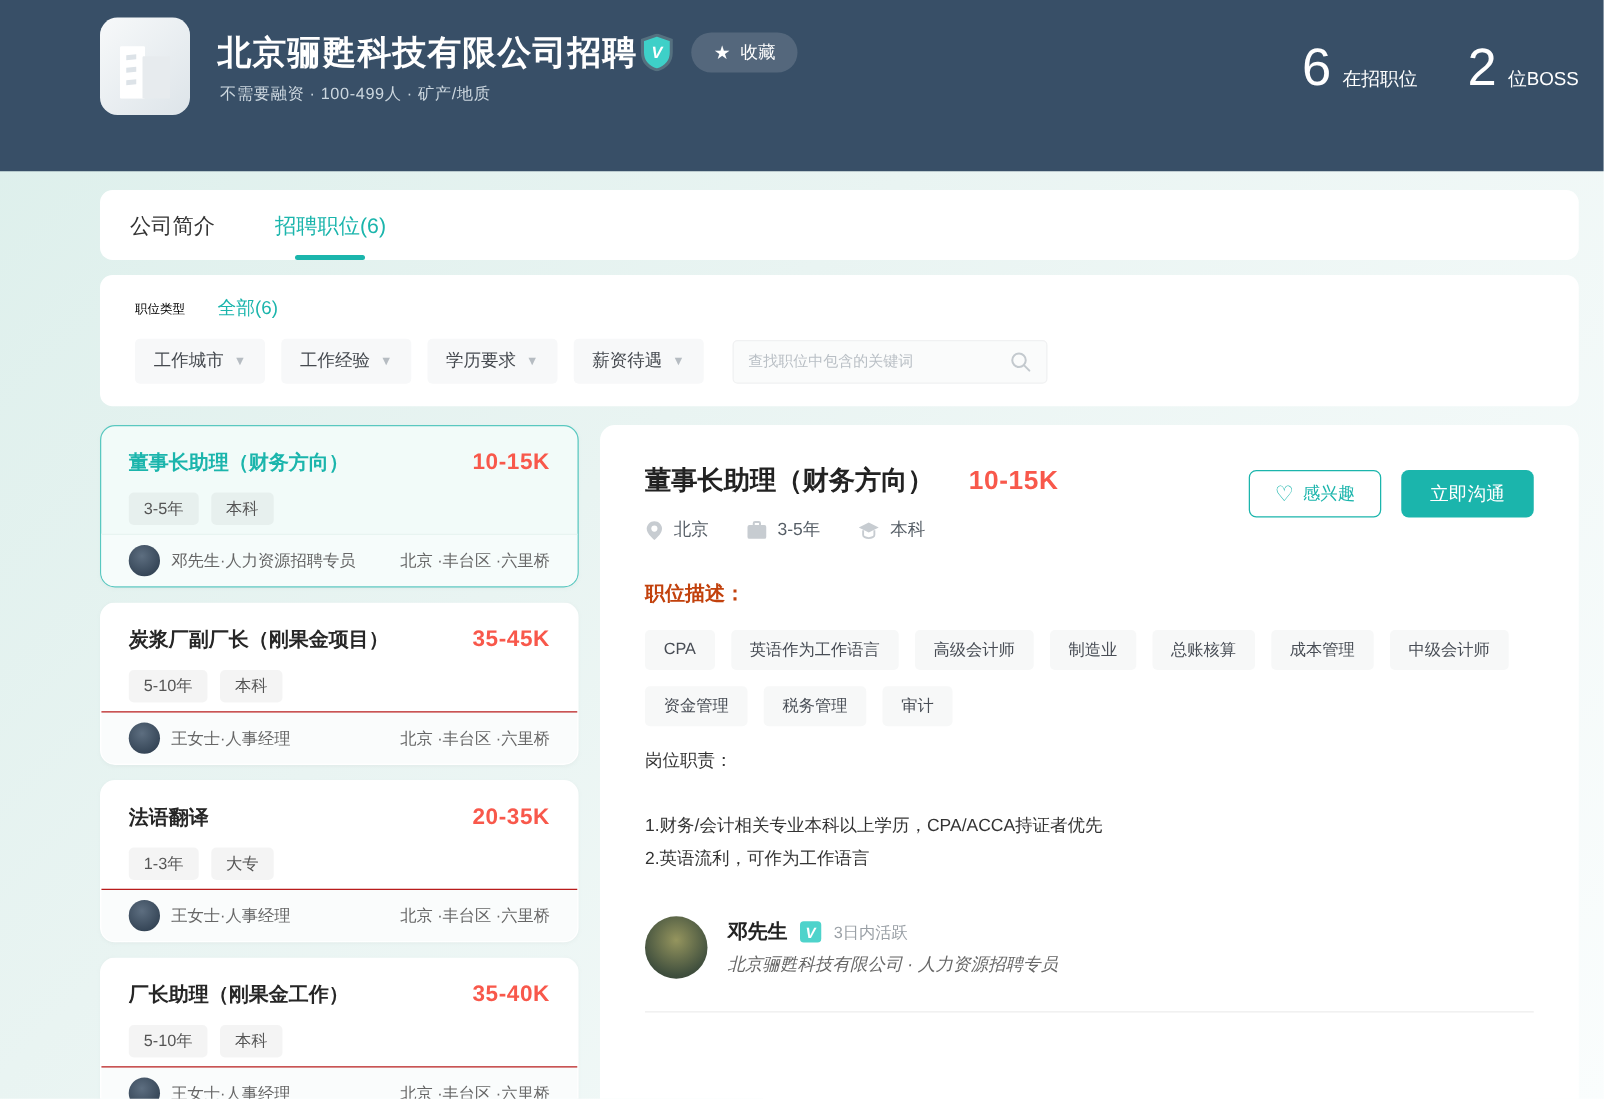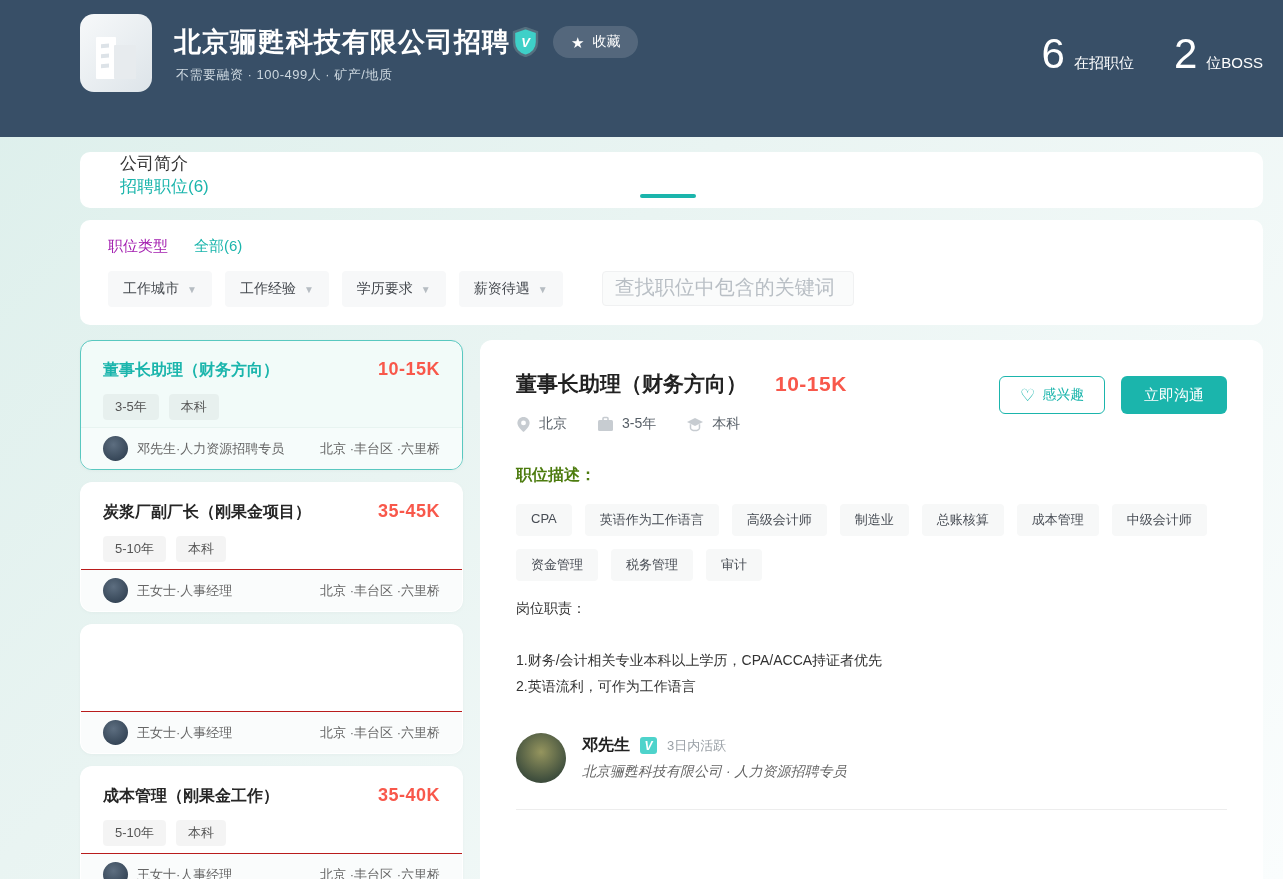--- a/index.html
+++ b/index.html
@@ -19,38 +19,38 @@
     border:none; color:#fff; font-size:14px; padding:7px 18px; border-radius:17px; cursor:pointer; }
   .collect-btn .star { font-size:15px; line-height:1; }
   .company-meta { position:absolute; left:176px; top:66px; font-size:13px; color:#ccd7df; letter-spacing:.5px; }
   .header-stats { position:absolute; right:20px; top:33px; display:flex; gap:40px; align-items:baseline; }
   .stat { display:flex; align-items:baseline; gap:9px; color:#fff; }
   .stat .num { font-size:42px; font-weight:500; line-height:1; }
   .stat .lbl { font-size:15px; }
   
   .white-card { position:absolute; background:#fff; border-radius:10px; }
   
-  .tabs-card { left:80px; top:152px; width:1183px; height:56px; display:flex; align-items:stretch; padding-left:40px;flex-direction:column; }
+  .tabs-card { left:80px; top:152px; width:1183px; height:56px; display:flex; align-items:stretch; padding-left:24px; }
   .tab { position:relative; display:flex; align-items:center; font-size:17px; color:#333; margin-right:48px; cursor:pointer; }
   .tab.active { color:#1bb5ac; }
   .tab.active .tab-underline { position:absolute; bottom:0; left:50%; transform:translateX(-50%);
     width:56px; height:4px; border-radius:2px; background:#1bb5ac; }
   
   .filter-card { left:80px; top:220px; width:1183px; height:105px; padding:17px 28px; }
   .filter-row1 { display:flex; align-items:center; gap:26px; }
-  .filter-type-label { font-size:15px; color:#a21caf; }
+  .filter-type-label { font-size:10px; color:#000000; }
   .filter-type-value { font-size:15px; color:#1bb5ac; cursor:pointer; }
-  .filter-row2 { display:flex; align-items:flex-start; gap:29px; margin-top:15px; }
+  .filter-row2 { display:flex; align-items:center; gap:13px; margin-top:15px; }
   .drop-btn { background:#f7f8f9; border:none; border-radius:4px; padding:9px 15px; font-size:14px;
     color:#45494f; display:flex; align-items:center; gap:8px; cursor:pointer; }
   .drop-btn .caret { font-size:10px; color:#b6bcc2; }
   .search-box { margin-left:10px; width:252px; background:#fafbfb; border:1px solid #f0f1f2; border-radius:4px;
     display:flex; align-items:center; padding:0 12px; height:35px; }
-  .search-box input { flex:1; border:none; outline:none; background:transparent; font-size:20px; color:#1d4ed8;
-    font-family:Liberation Mono, monospace; }
+  .search-box input { flex:1; border:none; outline:none; background:transparent; font-size:12px; color:#1d4ed8;
+    font-family:Liberation Serif, serif; }
   .search-box input::placeholder { color:#b9bfc5; }
   
   .job-list { position:absolute; left:80px; top:340px; width:383px; }
   .job-card { position:relative; height:130px; background:#fff; border-radius:12px; border:1px solid transparent;
     margin-bottom:12px; overflow:hidden; cursor:pointer; box-shadow:0 1px 3px rgba(150,170,170,.08); }
   .job-card.active { border-color:#59c8c0; background:#f2fbf9; }
   .job-card .jc-body { padding:18px 22px 0; }
   .jc-title-row { display:flex; justify-content:space-between; align-items:baseline; }
   .jc-title { font-size:16px; font-weight:700; color:#262626; max-width:250px; white-space:nowrap; overflow:hidden; }
   .job-card.active .jc-title { color:#1bb5ac; }
@@ -73,21 +73,21 @@
   .dt-salary { font-size:21px; font-weight:700; color:#f8584b; letter-spacing:.5px; }
   .dt-meta { display:flex; gap:30px; margin-top:17px; }
   .dt-meta-item { display:flex; align-items:center; gap:8px; font-size:14px; color:#565e66; }
   .dt-meta-item svg { display:block; }
   .dt-actions { position:absolute; right:0; top:6px; display:flex; gap:16px; }
   .btn-interest { width:106px; height:38px; border:1px solid #1bb5ac; background:#fff; color:#1bb5ac;
     border-radius:6px; font-size:14px; display:flex; align-items:center; justify-content:center; gap:7px; cursor:pointer; }
   .btn-interest .heart { font-size:17px; line-height:1; }
   .btn-chat { width:106px; height:38px; border:none; background:#1bb5ac; color:#fff; border-radius:6px;
     font-size:15px; cursor:pointer; }
-  .dt-section-heading { font-size:16px; font-weight:700; color:#4d7c0f; margin-top:32px; }
+  .dt-section-heading { font-size:16px; font-weight:700; color:#c2410c; margin-top:32px; }
   .dt-keywords { display:flex; flex-wrap:wrap; gap:13px; margin-top:18px; max-width:730px; }
   .dt-keyword { background:#f7f8f8; color:#484d55; font-size:13px; padding:7px 15px; border-radius:4px; }
   .dt-desc { margin-top:14px; font-size:14px; color:#333; line-height:26px; }
   .dt-desc .line { min-height:26px; }
   .dt-recruiter { display:flex; gap:16px; margin-top:34px; align-items:center; }
   .avatar-lg { width:50px; height:50px; border-radius:50%;
     background:radial-gradient(circle at 50% 38%,#95955e,#41503e 70%,#2c3a30); flex:0 0 auto; }
   .dt-rec-nameline { display:flex; align-items:center; gap:10px; }
   .dt-rec-name { font-size:16px; font-weight:700; color:#222; }
   .v-badge { width:17px; height:17px; border-radius:3px; background:#4ed3cb; color:#fff; font-size:12px;
@@ -210,32 +210,42 @@
     </div>
     <div class="jc-foot">
       <span class="jc-recruiter">
         <span class="avatar-sm"></span>
         <span>王女士·人事经理</span>
       </span>
       <span class="jc-location">北京 ·丰台区 ·六里桥</span>
     </div>
     </article>
     <article class="job-card">
+    <div class="jc-body">
+      <div class="jc-title-row">
+        <span class="jc-title">法语翻译</span>
+        <span class="jc-salary">20-35K</span>
+      </div>
+      <div class="jc-tags">
+        <span class="jc-tag">1-3年</span>
+          <span class="jc-tag">大专</span>
+      </div>
+    </div>
     <div class="jc-foot">
       <span class="jc-recruiter">
         <span class="avatar-sm"></span>
         <span>王女士·人事经理</span>
       </span>
       <span class="jc-location">北京 ·丰台区 ·六里桥</span>
     </div>
     </article>
     <article class="job-card">
     <div class="jc-body">
       <div class="jc-title-row">
-        <span class="jc-title">成本管理（刚果金工作）</span>
+        <span class="jc-title">厂长助理（刚果金工作）</span>
         <span class="jc-salary">35-40K</span>
       </div>
       <div class="jc-tags">
         <span class="jc-tag">5-10年</span>
           <span class="jc-tag">本科</span>
       </div>
     </div>
     <div class="jc-foot">
       <span class="jc-recruiter">
         <span class="avatar-sm"></span>

